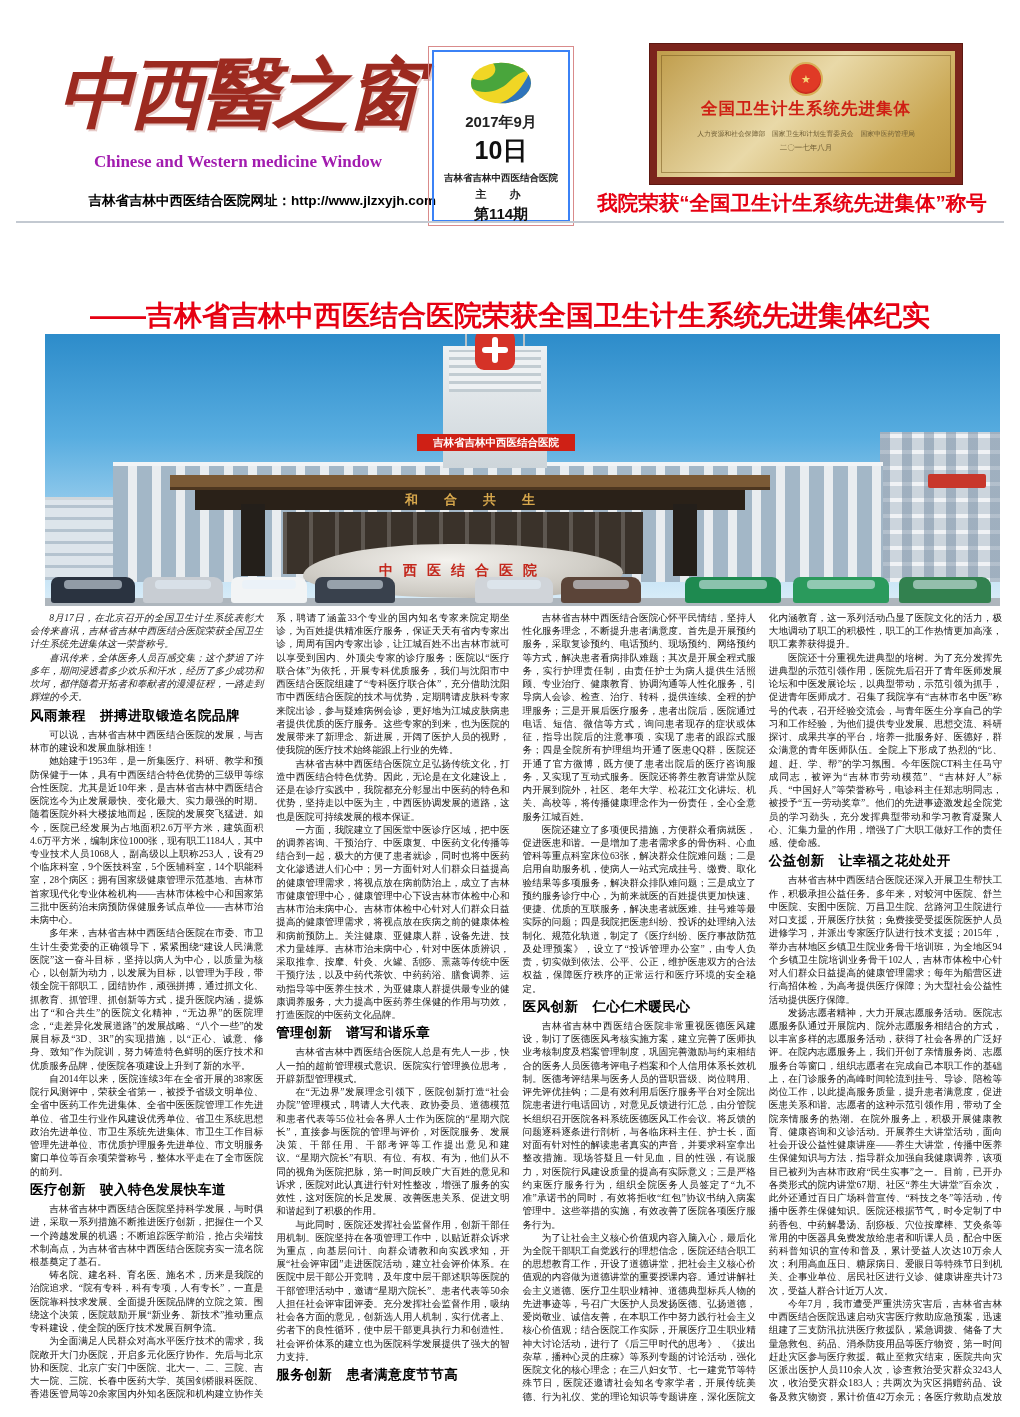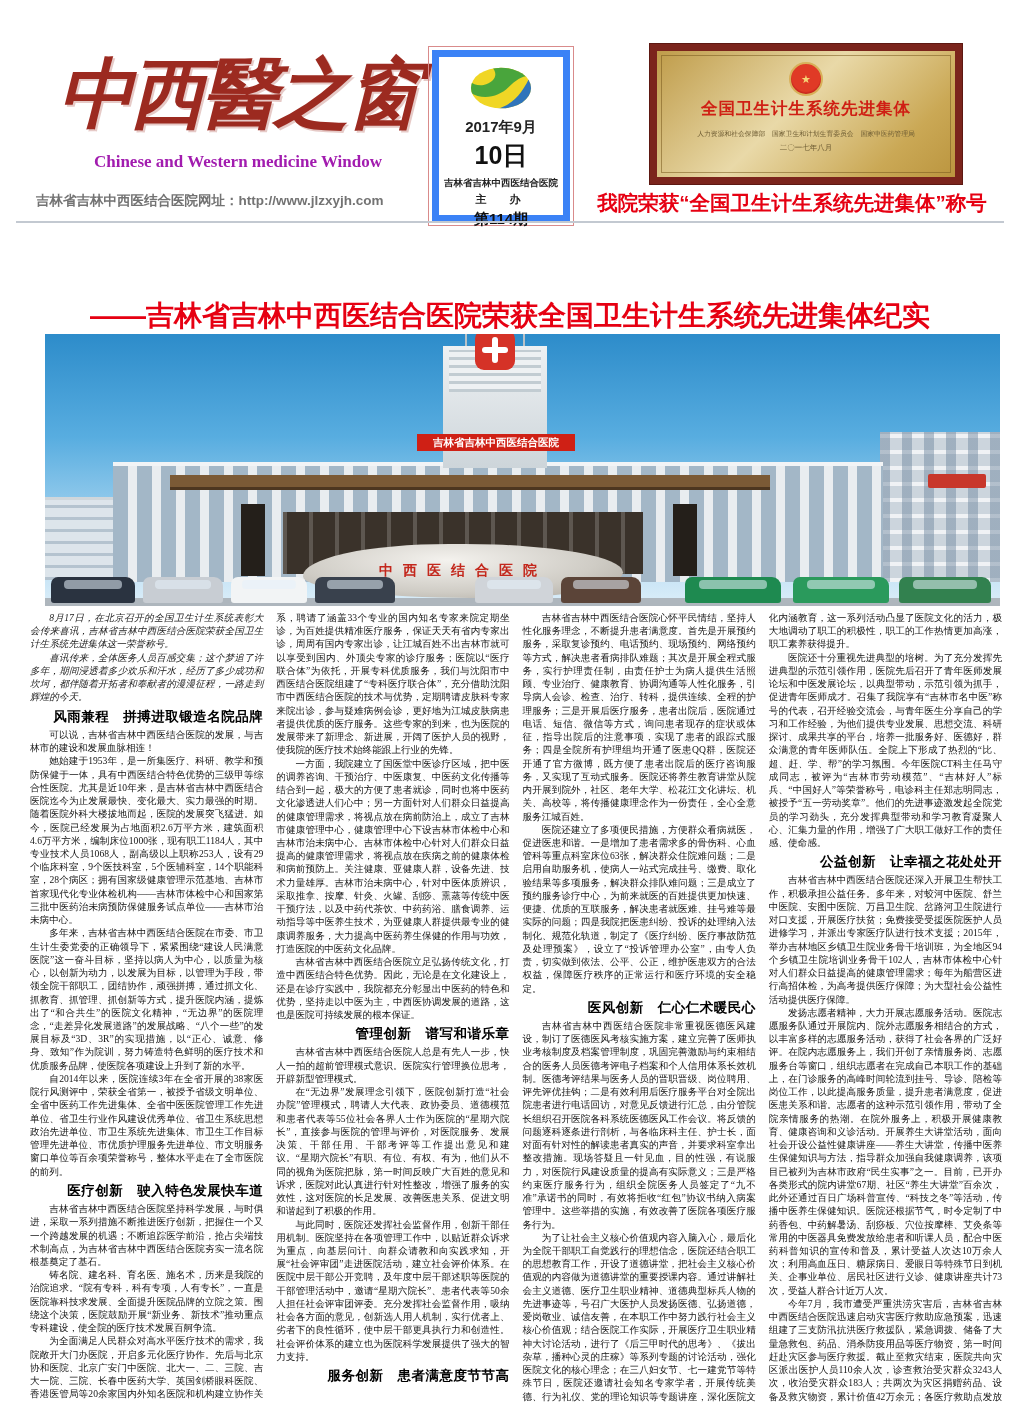--- a/index.html
+++ b/index.html
@@ -6,25 +6,25 @@
   html,body{margin:0;padding:0;background:#e9e9e9;}
   .page{position:relative;width:1020px;height:1417px;margin:0 auto;background:#ffffff;overflow:hidden;
         font-family:"Liberation Serif","DejaVu Serif",serif;}
   
   .cal-title{position:absolute;left:46px;top:44px;width:384px;height:104px;text-align:center;
     font-family:"DejaVu Serif","Liberation Serif",serif;font-weight:900;font-style:italic;
     font-size:76px;line-height:100px;color:#9c2a20;letter-spacing:-4px;
     text-shadow:2px 2px 0 rgba(156,42,32,.25);}
   .subtitle-en{position:absolute;left:46px;top:152px;width:384px;text-align:center;
     font-family:"Liberation Serif","DejaVu Serif",serif;font-weight:bold;font-size:17px;color:#a21caf;}
-  .url-line{position:absolute;left:36px;top:192px;width:400px;text-align:left;
-    font-family:"Liberation Sans","DejaVu Sans",sans-serif;font-weight:bold;font-size:13.5px;color:#737373;}
+  .url-line{position:absolute;left:36px;top:192px;width:400px;text-align:right;
+    font-family:"Liberation Sans","DejaVu Sans",sans-serif;font-weight:bold;font-size:13.5px;color:#000000;}
   
   .issue-box{position:absolute;left:428px;top:46px;width:138px;height:172px;border:1px solid #d98b8b;padding:3px;}
-  .issue-inner{width:100%;height:100%;border:7px solid #3b82f6;box-sizing:border-box;text-align:center;
+  .issue-inner{width:100%;height:100%;border:2px solid #3b82f6;box-sizing:border-box;text-align:center;
     font-family:"Liberation Sans","DejaVu Sans",sans-serif;}
   .issue-logo{margin-top:9px;}
   .issue-date1{font-size:15px;font-weight:bold;color:#222;margin-top:4px;}
   .issue-date2{font-size:25px;font-weight:bold;color:#111;margin-top:2px;}
   .issue-org{font-size:9.5px;font-weight:bold;color:#222;margin-top:5px;}
   .issue-role{font-size:11px;font-weight:bold;color:#222;margin-top:2px;letter-spacing:6px;}
   .issue-no{font-size:15px;font-weight:bold;color:#111;margin-top:3px;}
   
   .certificate{position:absolute;left:650px;top:44px;width:312px;height:140px;box-sizing:border-box;
     border:7px solid #7b241c;background:linear-gradient(135deg,#bf9c4a,#e9d9a8 45%,#cdaค
@@ -83,22 +83,22 @@
   .rock-text{font-family:"DejaVu Serif",serif;font-weight:bold;font-size:14px;color:#c3271c;line-height:52px;letter-spacing:10px;}
   .road{position:absolute;left:0;bottom:0;width:100%;height:8px;background:#aeb6bd;}
   .car{position:absolute;bottom:3px;height:26px;border-radius:7px 9px 3px 3px;}
   .car::before{content:"";position:absolute;left:15%;top:3px;right:15%;height:9px;background:rgba(230,240,250,.55);border-radius:4px;}
   
   .article{position:absolute;left:30px;top:611px;width:972px;height:794px;
     column-count:4;column-gap:13px;column-fill:auto;overflow:hidden;
     font-size:9.6px;line-height:1.38;color:#141414;text-align:justify;}
   .blk-para,.blk-lead{margin:0;text-indent:2em;}
   .blk-lead{font-style:italic;color:#1d1d1d;}
-  .blk-heading{margin:4px 0 2px;font-family:Liberation Serif, serif;font-weight:900;
-    font-size:13.5px;line-height:1.35;text-align:right;text-indent:0;color:#000;letter-spacing:.5px;}
+  .blk-heading{margin:4px 0 2px;font-family:Liberation Mono, monospace;font-weight:900;
+    font-size:13.5px;line-height:1.35;text-align:left;text-indent:0;color:#000;letter-spacing:.5px;}
 </style>
 </head>
 <body>
 
 <div class="page">
 
   <div class="cal-title">中西醫之窗</div>
   <div class="subtitle-en">Chinese and Western medicine Window</div>
   <div class="url-line">吉林省吉林中西医结合医院网址：http://www.jlzxyjh.com</div>
 
@@ -148,20 +148,21 @@
     <div class="bldg-main"></div>
     <div class="tower">
       <div class="tower-louvers"></div>
     </div>
     <div class="antenna" style="left:420px"></div>
     <div class="antenna" style="left:450px;height:18px"></div>
     <div class="antenna" style="left:478px"></div>
     <div class="cross-badge"></div>
     <div class="tower-sign">吉林省吉林中西医结合医院</div>
     <div class="canopy-roof"></div>
+    <div class="canopy-band">和合共生</div>
     <div class="pillar" style="left:196px"></div>
     <div class="pillar" style="left:628px"></div>
     <div class="entrance"></div>
     <div class="rock">
       <span class="rock-text">中西医结合医院</span>
     </div>
     <div class="road"></div>
     <div class="car" style="left:6px;width:84px;background:#2a3340"></div>
     <div class="car" style="left:98px;width:80px;background:#c8cdd3"></div>
     <div class="car" style="left:186px;width:76px;background:#f2f4f5"></div>
@@ -178,22 +179,22 @@
       <p class="blk-lead">喜讯传来，全体医务人员百感交集；这个梦追了许多年，期间浸透着多少欢乐和汗水，经历了多少成功和坎坷，都伴随着开拓者和奉献者的漫漫征程，一路走到辉煌的今天。</p>
       <h3 class="blk-heading">风雨兼程　拼搏进取锻造名院品牌</h3>
       <p class="blk-para">可以说，吉林省吉林中西医结合医院的发展，与吉林市的建设和发展血脉相连！</p>
       <p class="blk-para">她始建于1953年，是一所集医疗、科研、教学和预防保健于一体，具有中西医结合特色优势的三级甲等综合性医院。尤其是近10年来，是吉林省吉林中西医结合医院迄今为止发展最快、变化最大、实力最强的时期。随着医院外科大楼拔地而起，医院的发展突飞猛进。如今，医院已经发展为占地面积2.6万平方米，建筑面积4.6万平方米，编制床位1000张，现有职工1184人，其中专业技术人员1068人，副高级以上职称253人，设有29个临床科室，9个医技科室，5个医辅科室，14个职能科室，28个病区；拥有国家级健康管理示范基地、吉林市首家现代化专业体检机构——吉林市体检中心和国家第三批中医药治未病预防保健服务试点单位——吉林市治未病中心。</p>
       <p class="blk-para">多年来，吉林省吉林中西医结合医院在市委、市卫生计生委党委的正确领导下，紧紧围绕“建设人民满意医院”这一奋斗目标，坚持以病人为中心，以质量为核心，以创新为动力，以发展为目标，以管理为手段，带领全院干部职工，团结协作，顽强拼搏，通过抓文化、抓教育、抓管理、抓创新等方式，提升医院内涵，提炼出了“和合共生”的医院文化精神，“无边界”的医院理念，“走差异化发展道路”的发展战略、“八个一些”的发展目标及“3D、3R”的实现措施，以“正心、诚意、修身、致知”作为院训，努力铸造特色鲜明的医疗技术和优质服务品牌，使医院各项建设上升到了新的水平。</p>
       <p class="blk-para">自2014年以来，医院连续3年在全省开展的38家医院行风测评中，荣获全省第一，被授予省级文明单位、全省中医药工作先进集体、全省中医医院管理工作先进单位、省卫生行业作风建设优秀单位、省卫生系统思想政治先进单位、市卫生系统先进集体、市卫生工作目标管理先进单位、市优质护理服务先进单位、市文明服务窗口单位等百余项荣誉称号，整体水平走在了全市医院的前列。</p>
       <h3 class="blk-heading">医疗创新　驶入特色发展快车道</h3>
       <p class="blk-para">吉林省吉林中西医结合医院坚持科学发展，与时俱进，采取一系列措施不断推进医疗创新，把握住一个又一个跨越发展的机遇；不断追踪医学前沿，抢占尖端技术制高点，为吉林省吉林中西医结合医院夯实一流名院根基奠定了基石。</p>
       <p class="blk-para">铸名院、建名科、育名医、施名术，历来是我院的治院追求。“院有专科，科有专项，人有专长”，一直是医院靠科技求发展、全面提升医院品牌的立院之策。围绕这个决策，医院鼓励开展“新业务、新技术”推动重点专科建设，使全院的医疗技术发展百舸争流。</p>
       <p class="blk-para">为全面满足人民群众对高水平医疗技术的需求，我院敞开大门办医院，开启多元化医疗协作。先后与北京协和医院、北京广安门中医院、北大一、二、三院、吉大一院、三院、长春中医药大学、英国剑桥眼科医院、香港医管局等20余家国内外知名医院和机构建立协作关系，聘请了涵盖33个专业的国内知名专家来院定期坐诊，为百姓提供精准医疗服务，保证天天有省内专家出诊，周周有国内专家出诊，让江城百姓不出吉林市就可以享受到国内、外顶尖专家的诊疗服务；医院以“医疗联合体”为依托，开展专科优质服务，我们与沈阳市中西医结合医院组建了“专科医疗联合体”，充分借助沈阳市中西医结合医院的技术与优势，定期聘请皮肤科专家来院出诊，参与疑难病例会诊，更好地为江城皮肤病患者提供优质的医疗服务。这些专家的到来，也为医院的发展带来了新理念、新进展，开阔了医护人员的视野，使我院的医疗技术始终能跟上行业的先锋。</p>
+      <p class="blk-para">吉林省吉林中西医结合医院立足弘扬传统文化，打造中西医结合特色优势。因此，无论是在文化建设上，还是在诊疗实践中，我院都充分彰显出中医药的特色和优势，坚持走以中医为主，中西医协调发展的道路，这也是医院可持续发展的根本保证。</p>
       <p class="blk-para">一方面，我院建立了国医堂中医诊疗区域，把中医的调养咨询、干预治疗、中医康复、中医药文化传播等结合到一起，极大的方便了患者就诊，同时也将中医药文化渗透进人们心中；另一方面针对人们群众日益提高的健康管理需求，将视点放在病前防治上，成立了吉林市健康管理中心，健康管理中心下设吉林市体检中心和吉林市治未病中心。吉林市体检中心针对人们群众日益提高的健康管理需求，将视点放在疾病之前的健康体检和病前预防上。关注健康、亚健康人群，设备先进、技术力量雄厚。吉林市治未病中心，针对中医体质辨识，采取推拿、按摩、针灸、火罐、刮痧、熏蒸等传统中医干预疗法，以及中药代茶饮、中药药浴、膳食调养、运动指导等中医养生技术，为亚健康人群提供最专业的健康调养服务，大力提高中医药养生保健的作用与功效，打造医院的中医药文化品牌。</p>
-      <p class="blk-para">吉林省吉林中西医结合医院立足弘扬传统文化，打造中西医结合特色优势。因此，无论是在文化建设上，还是在诊疗实践中，我院都充分彰显出中医药的特色和优势，坚持走以中医为主，中西医协调发展的道路，这也是医院可持续发展的根本保证。</p>
       <h3 class="blk-heading">管理创新　谱写和谐乐章</h3>
       <p class="blk-para">吉林省吉林中西医结合医院人总是有先人一步，快人一拍的超前管理模式意识。医院实行管理换位思考，开辟新型管理模式。</p>
       <p class="blk-para">在“无边界”发展理念引领下，医院创新打造“社会办院”管理模式，聘请人大代表、政协委员、道德模范和患者代表等55位社会各界人士作为医院的“星期六院长”，直接参与医院的管理与评价，对医院服务、发展决策、干部任用、干部考评等工作提出意见和建议。“星期六院长”有职、有位、有权、有为，他们从不同的视角为医院把脉，第一时间反映广大百姓的意见和诉求，医院对此认真进行针对性整改，增强了服务的实效性，这对医院的长足发展、改善医患关系、促进文明和谐起到了积极的作用。</p>
       <p class="blk-para">与此同时，医院还发挥社会监督作用，创新干部任用机制。医院坚持在各项管理工作中，以贴近群众诉求为重点，向基层问计、向群众请教和向实践求知，开展“社会评审团”走进医院活动，建立社会评价体系。在医院中层干部公开竞聘，及年度中层干部述职等医院的干部管理活动中，邀请“星期六院长”、患者代表等50余人担任社会评审团评委。充分发挥社会监督作用，吸纳社会各方面的意见，创新选人用人机制，实行优者上、劣者下的良性循环，使中层干部更具执行力和创造性。社会评价体系的建立也为医院科学发展提供了强大的智力支持。</p>
       <h3 class="blk-heading">服务创新　患者满意度节节高</h3>
       <p class="blk-para">吉林省吉林中西医结合医院心怀平民情结，坚持人性化服务理念，不断提升患者满意度。首先是开展预约服务，采取复诊预约、电话预约、现场预约、网络预约等方式，解决患者看病排队难题；其次是开展全程式服务，实行护理责任制，由责任护士为病人提供生活照顾、专业治疗、健康教育、协调沟通等人性化服务，引导病人会诊、检查、治疗、转科，提供连续、全程的护理服务；三是开展后医疗服务，患者出院后，医院通过电话、短信、微信等方式，询问患者现存的症状或体征，指导出院后的注意事项，实现了患者的跟踪式服务；四是全院所有护理组均开通了医患QQ群，医院还开通了官方微博，既方便了患者出院后的医疗咨询服务，又实现了互动式服务。医院还将养生教育讲堂从院内开展到院外，社区、老年大学、松花江文化讲坛、机关、高校等，将传播健康理念作为一份责任，全心全意服务江城百姓。</p>
       <p class="blk-para">医院还建立了多项便民措施，方便群众看病就医，促进医患和谐。一是增加了患者需求多的骨伤科、心血管科等重点科室床位63张，解决群众住院难问题；二是启用自助服务机，使病人一站式完成挂号、缴费、取化验结果等多项服务，解决群众排队难问题；三是成立了预约服务诊疗中心，为前来就医的百姓提供更加快速、便捷、优质的互联服务，解决患者就医难、挂号难等最实际的问题；四是我院把医患纠纷、投诉的处理纳入法制化、规范化轨道，制定了《医疗纠纷、医疗事故防范及处理预案》，设立了“投诉管理办公室”，由专人负责，切实做到依法、公平、公正，维护医患双方的合法权益，保障医疗秩序的正常运行和医疗环境的安全稳定。</p>
       <h3 class="blk-heading">医风创新　仁心仁术暖民心</h3>
       <p class="blk-para">吉林省吉林中西医结合医院非常重视医德医风建设，制订了医德医风考核实施方案，建立完善了医师执业考核制度及档案管理制度，巩固完善激励与约束相结合的医务人员医德考评电子档案和个人信用体系长效机制。医德考评结果与医务人员的晋职晋级、岗位聘用、评先评优挂钩；二是有效利用后医疗服务平台对全院出院患者进行电话回访，对意见反馈进行汇总，由分管院长组织召开医院各科系统医德医风工作会议。将反馈的问题逐科逐条进行剖析，与各临床科主任、护士长，面对面有针对性的解读患者真实的声音，并要求科室拿出整改措施。现场答疑且一针见血，目的性强，有说服力，对医院行风建设质量的提高有实际意义；三是严格约束医疗服务行为，组织全院医务人员签定了“九不准”承诺书的同时，有效将拒收“红包”协议书纳入病案管理中。这些举措的实施，有效改善了医院各项医疗服务行为。</p>
       <p class="blk-para">为了让社会主义核心价值观内容入脑入心，最后化为全院干部职工自觉践行的理想信念，医院还结合职工的思想教育工作，开设了道德讲堂，把社会主义核心价值观的内容做为道德讲堂的重要授课内容。通过讲解社会主义道德、医疗卫生职业精神、道德典型标兵人物的先进事迹等，号召广大医护人员发扬医德、弘扬道德，爱岗敬业、诚信友善，在本职工作中努力践行社会主义核心价值观；结合医院工作实际，开展医疗卫生职业精神大讨论活动，进行了《后三甲时代的思考》、《拔出杂草，播种心灵的庄稼》等系列专题的讨论活动，强化医院文化的核心理念；在三八妇女节、七一建党节等特殊节日，医院还邀请社会知名专家学者，开展传统美德、行为礼仪、党的理论知识等专题讲座，深化医院文化内涵教育，这一系列活动凸显了医院文化的活力，极大地调动了职工的积极性，职工的工作热情更加高涨，职工素养获得提升。</p>

